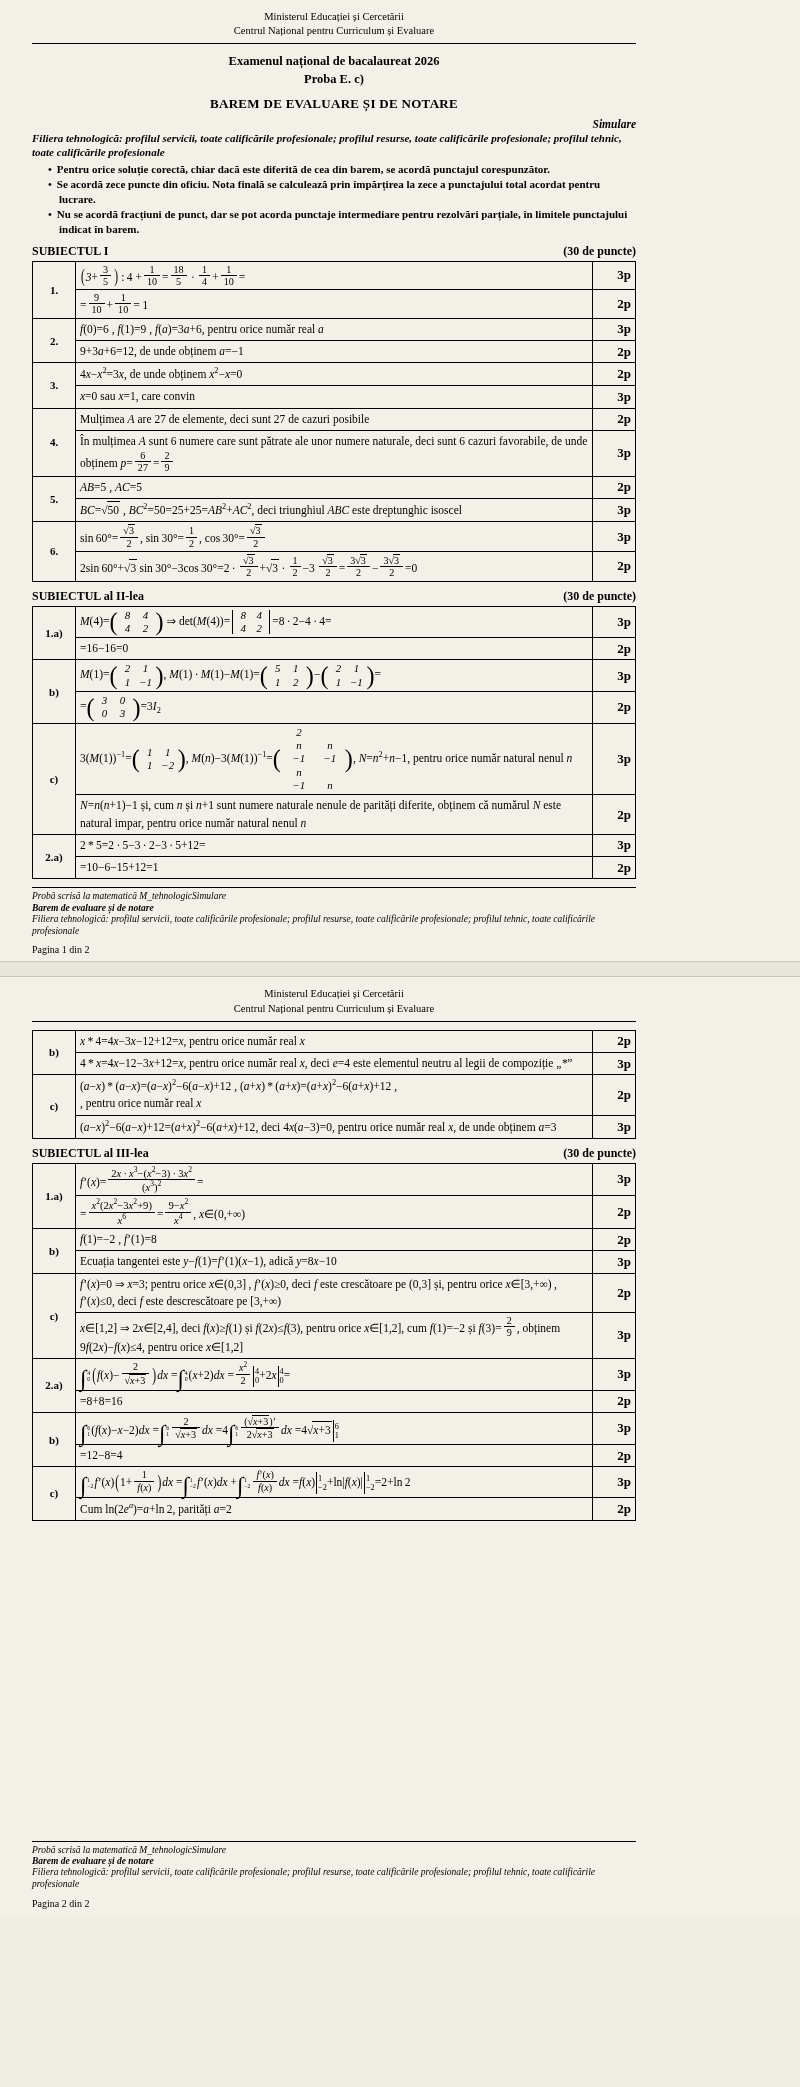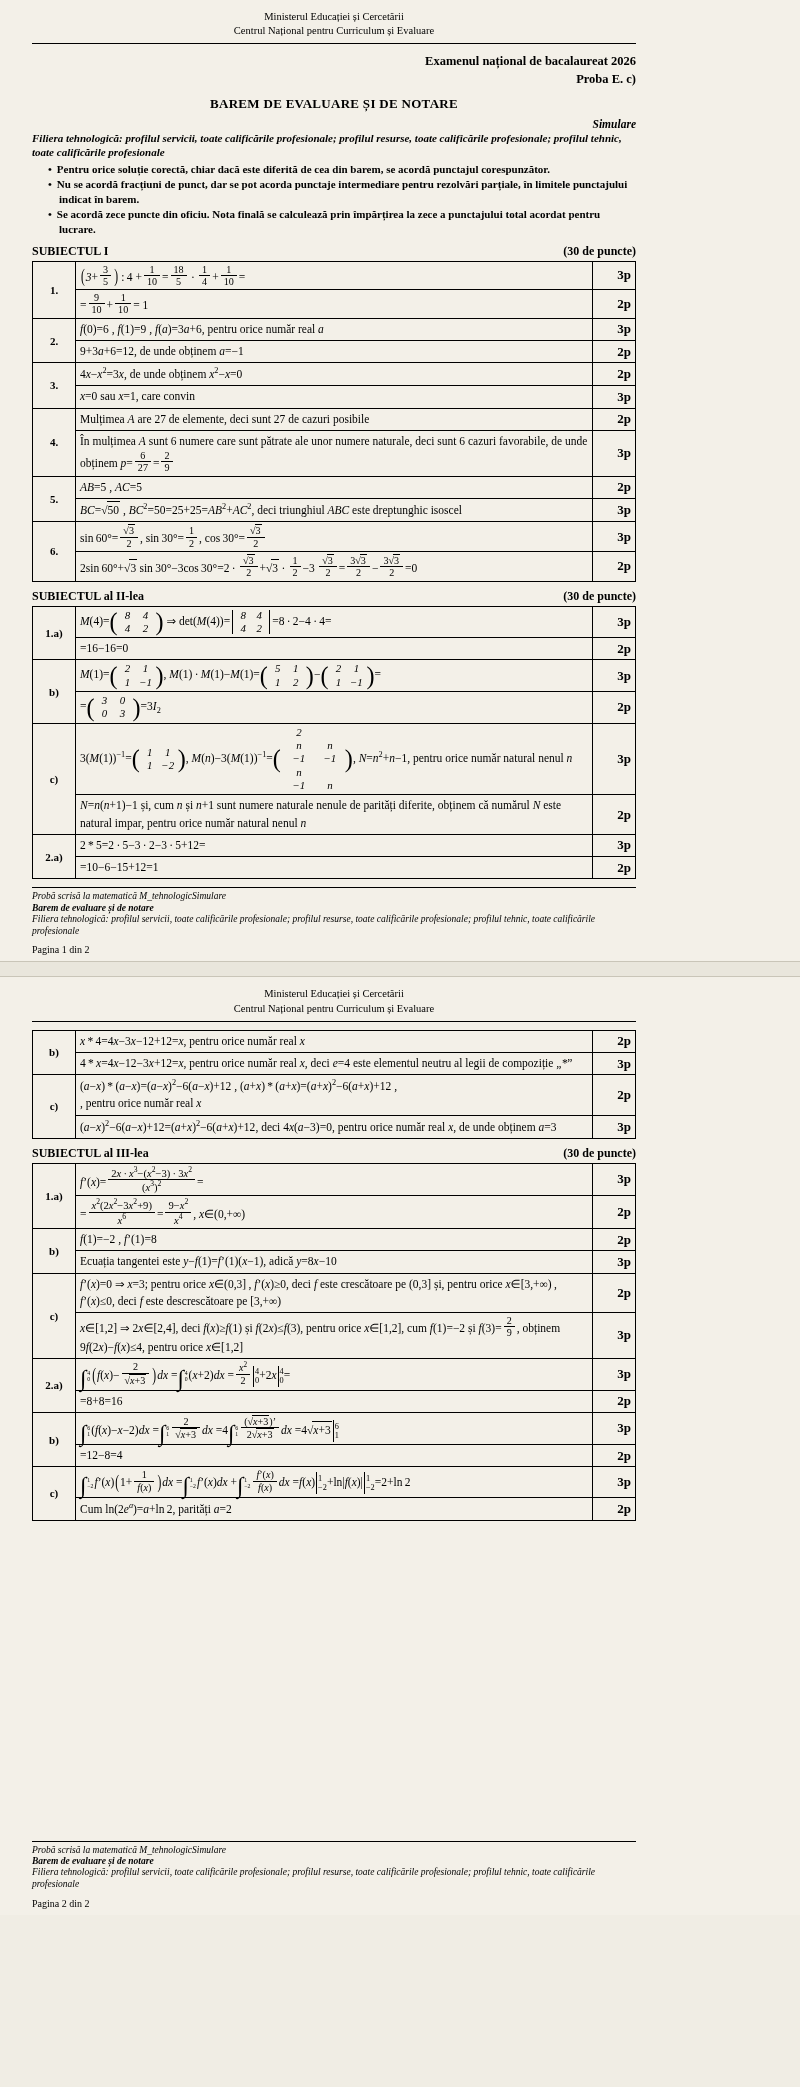--- a/index.html
+++ b/index.html
@@ -40,21 +40,21 @@
     text-align: center;
     font-size: 10.5px;
     line-height: 1.35;
     padding-bottom: 3px;
   }
   .head-rule {
     border-bottom: 1.2px solid #000;
     margin: 2px 0 8px 0;
   }
 
-  .title-block { text-align: right; line-height: 1.45; }
+  .title-block { text-align: center; line-height: 1.45; }
   .title-block .b { font-weight: bold; font-size: 12.5px; }
   .title-block .b2 { font-weight: bold; font-size: 12.5px; }
   .barem-title {
     text-align: center;
     font-weight: bold;
     font-size: 13px;
     letter-spacing: .3px;
     margin-top: 7px;
   }
   .simulare {
@@ -257,22 +257,22 @@
       <div class="title-block">
         <div class="b">Examenul național de bacalaureat 2026</div>
         <div class="b">Proba E. c)</div>
       </div>
       <div class="barem-title">BAREM DE EVALUARE ȘI DE NOTARE</div>
       <div class="simulare">Simulare</div>
       <div class="filiera">Filiera tehnologică: profilul servicii, toate calificările profesionale; profilul resurse, toate calificările profesionale; profilul tehnic, toate calificările profesionale</div>
 
       <ul class="notes">
         <li>Pentru orice soluție corectă, chiar dacă este diferită de cea din barem, se acordă punctajul corespunzător.</li>
+        <li>Se acordă zece puncte din oficiu. Nota finală se calculează prin împărțirea la zece a punctajului total acordat pentru lucrare.</li>
         <li>Nu se acordă fracțiuni de punct, dar se pot acorda punctaje intermediare pentru rezolvări parțiale, în limitele punctajului indicat în barem.</li>
-        <li>Se acordă zece puncte din oficiu. Nota finală se calculează prin împărțirea la zece a punctajului total acordat pentru lucrare.</li>
       </ul>
 
       <div class="subject-row">
         <span>SUBIECTUL I</span>
         <span>(30 de puncte)</span>
       </div>
 
       <table class="barem">
 
         <tbody>

